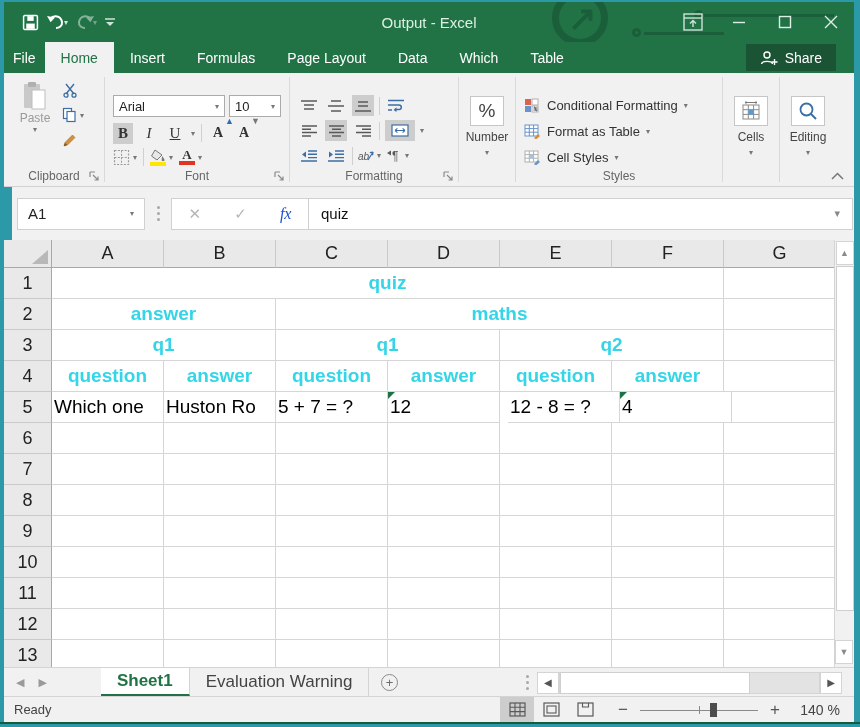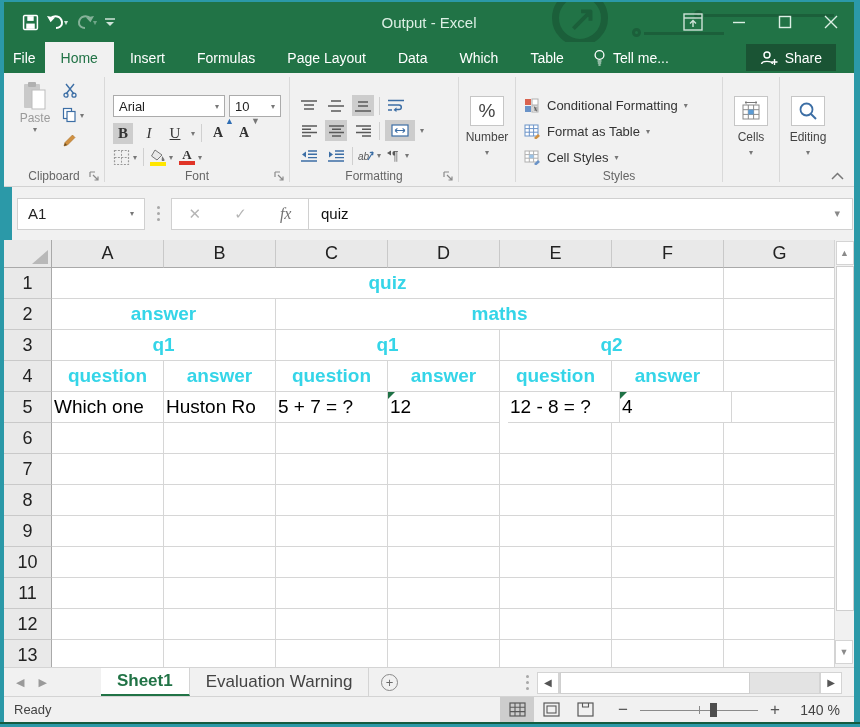--- a/index.html
+++ b/index.html
@@ -62,21 +62,21 @@
   .stylerow { display:flex; align-items:center; gap:6px; height:26px; font-size:13px; color:#333; }
   .grp-small { width:56px; text-align:center; }
   .ribbon-collapse { position:absolute; right:10px; bottom:6px; color:#666; }
 
   
   .fbar { position:absolute; left:12px; right:6px; top:187px; height:53px; background:#f1f1f1; display:flex; align-items:center; }
   .namebox { width:128px; height:32px; background:#fff; border:1px solid #d0d0d0; margin-left:5px; display:flex; align-items:center; font-size:15px; color:#222; padding:0 10px; justify-content:space-between; }
   .fdots { width:18px; display:flex; flex-direction:column; align-items:center; gap:3px; margin:0 4px; }
   .fdots i { width:3px; height:3px; background:#a8a8a8; border-radius:50%; }
   .fxbox { width:138px; height:32px; background:#fff; border:1px solid #d0d0d0; display:flex; align-items:center; justify-content:space-around; color:#b5b5b5; font-size:15px; }
-  .fxbox .fx { color:#737373; font-style:italic; font-family:"Liberation Serif", serif; font-size:16px; }
+  .fxbox .fx { color:#1d4ed8; font-style:italic; font-family:"Liberation Serif", serif; font-size:16px; }
   .finput { flex:1; height:32px; background:#fff; border:1px solid #d0d0d0; border-left:none; margin-right:1px; display:flex; align-items:center; padding:0 12px; font-size:15px; color:#111; justify-content:space-between; }
   .finput .chev { color:#888; font-size:11px; }
 
   
   .gridwrap { position:absolute; left:4px; top:240px; width:832px; height:427px; background:#fff; overflow:hidden; }
   .corner { position:absolute; left:0; top:0; width:48px; height:28px; background:#e9e9e9; border-right:1px solid #a9a9a9; border-bottom:1px solid #a9a9a9; }
   .corner .tri { position:absolute; right:3px; bottom:3px; width:0; height:0; border-left:16px solid transparent; border-bottom:14px solid #b8b8b8; }
   .colheads { position:absolute; left:48px; top:0; right:0; height:28px; display:flex; }
   .colhead { width:112px; height:28px; background:#e9e9e9; border-right:1px solid #c9c9c9; border-bottom:1px solid #a9a9a9; display:flex; align-items:center; justify-content:center; font-size:18px; color:#222; flex:0 0 112px; }
   .rowheads { position:absolute; left:0; top:28px; width:48px; }
@@ -199,29 +199,20 @@
     <div data-name="ribbon-tabs" style="display:flex;align-items:stretch;">
         <div class="tab" data-name="tab-file">File</div>
         <div class="tab active" data-name="tab-home">Home</div>
         <div class="tab" data-name="tab-insert">Insert</div>
         <div class="tab" data-name="tab-formulas">Formulas</div>
         <div class="tab" data-name="tab-page-layout">Page Layout</div>
         <div class="tab" data-name="tab-data">Data</div>
         <div class="tab" data-name="tab-review">Which</div>
         <div class="tab" data-name="tab-view">Table</div>
       </div>
-    <div class="tellme" data-name="tell-me-box">
-      <span data-name="lightbulb-icon">
-        <svg width="15" height="17" viewBox="0 0 15 17">
-            <circle cx="7.5" cy="6" r="4.4" fill="none" stroke="#fff" stroke-width="1.3"></circle>
-            <path d="M5.5 12 h4 M5.8 14 h3.4 M6.4 16 h2.2" stroke="#fff" stroke-width="1.2"></path>
-          </svg>
-      </span>
-      <span data-name="tell-me-label">Tell me...</span>
-    </div>
     <div class="share-btn" data-name="share-button">
       <span data-name="person-plus-icon">
         <svg width="18" height="16" viewBox="0 0 18 16">
             <circle cx="7" cy="5" r="3" fill="none" stroke="#fff" stroke-width="1.4"></circle>
             <path d="M1.5 14 C2 10.5 12 10.5 12.5 14" fill="none" stroke="#fff" stroke-width="1.4"></path>
             <path d="M14.5 9 v6 M11.5 12 h6" stroke="#fff" stroke-width="1.4"></path>
           </svg>
       </span>
       <span data-name="share-label">Share</span>
     </div>

